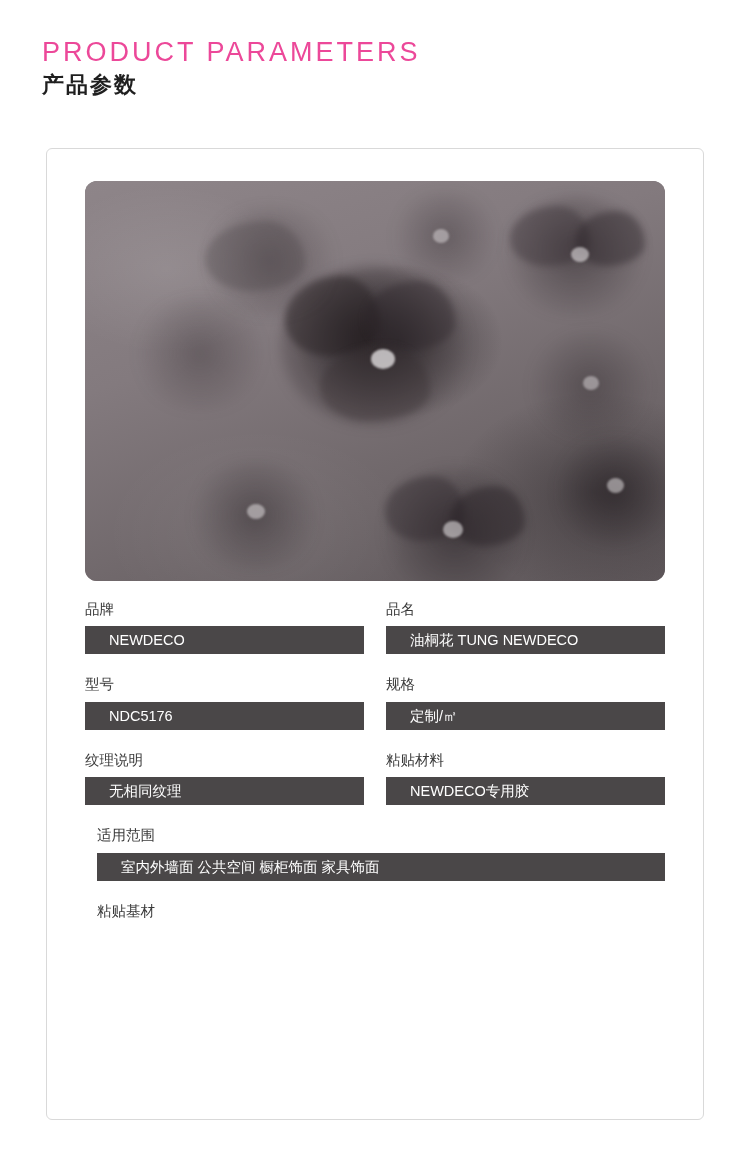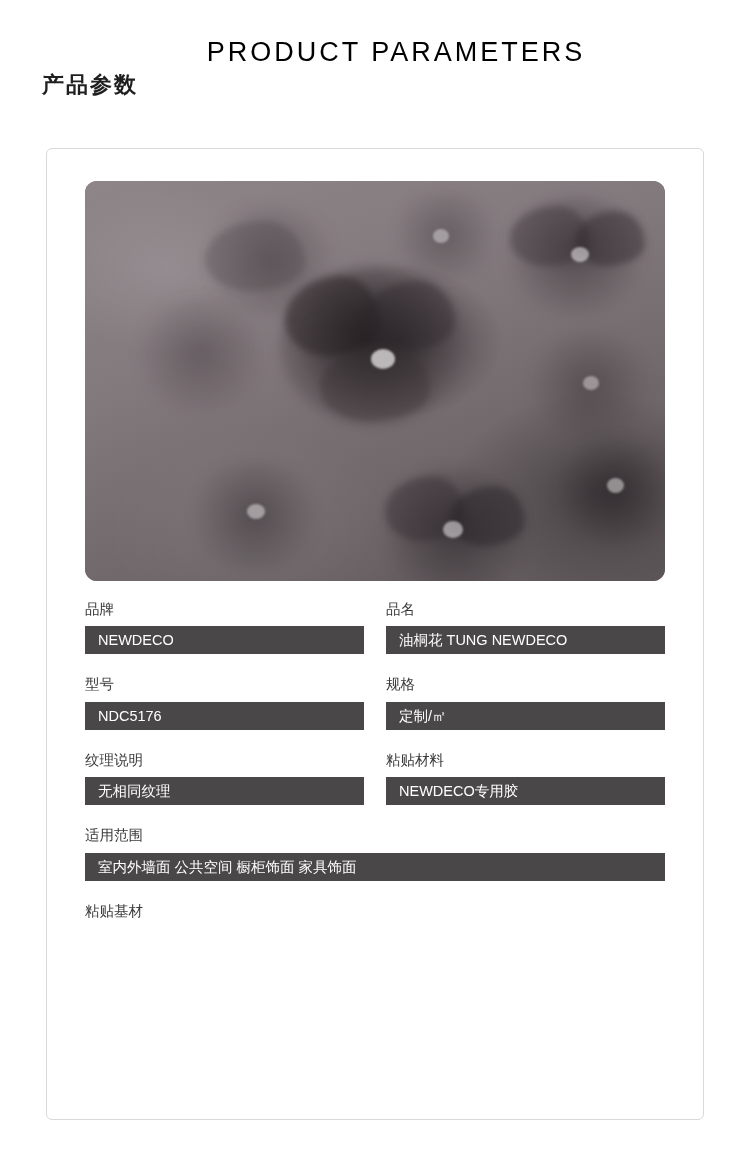--- a/index.html
+++ b/index.html
@@ -22,25 +22,24 @@
     box-sizing: border-box;
   }
 
   
   .header {
     padding: 36px 0 0 42px;
   }
   .header-en {
     font-size: 27px;
     letter-spacing: 3px;
-    color: #000000;
+    color: #ec4899;
     font-weight: 400;
     line-height: 1.25;
     white-space: nowrap;
-    text-align: center;
   }
   .header-cn {
     margin-top: 1px;
     font-size: 22px;
     letter-spacing: 2px;
     color: #1f1f1f;
     font-weight: bold;
     line-height: 1.25;
     white-space: nowrap;
   }
@@ -107,35 +106,36 @@
     display: flex;
     gap: 22px;
     margin-bottom: 22px;
   }
   .cell {
     flex: 1 1 0;
     min-width: 0;
   }
   .cell.full {
     flex: 1 1 100%;
+    margin-left: 12px;
   }
   .label {
     font-size: 14.5px;
     color: #3a3a3a;
     line-height: 1.2;
     margin-bottom: 8px;
     white-space: nowrap;
   }
   .value {
     height: 28px;
     line-height: 28px;
     background: #4a4748;
     color: #ffffff;
     font-size: 14.5px;
-    padding: 0 13px;
+    padding: 0 24px;
     box-sizing: border-box;
     white-space: nowrap;
     overflow: hidden;
     text-overflow: ellipsis;
   }
 </style>
 </head>
 <body>
 
 <div class="page">

